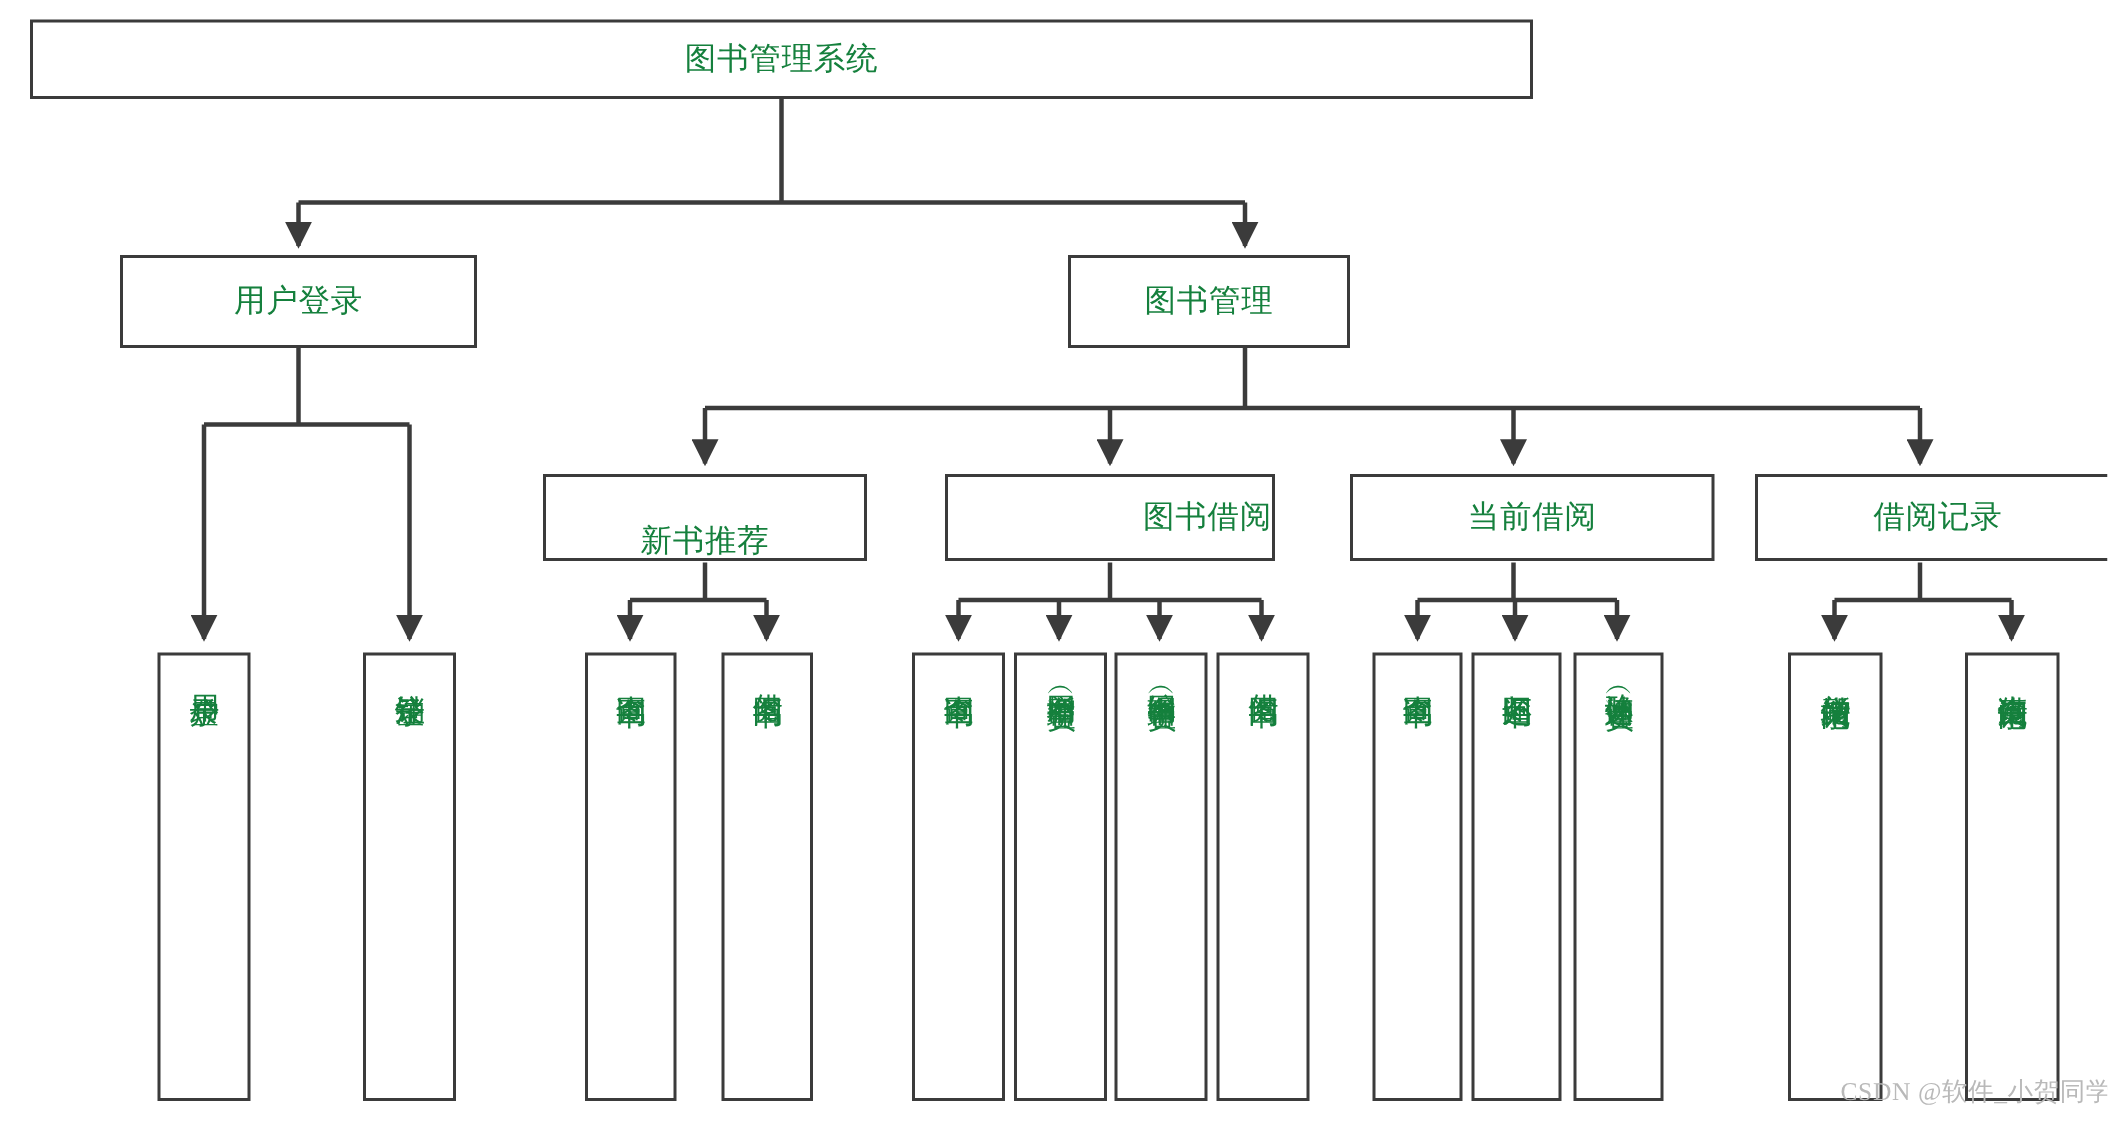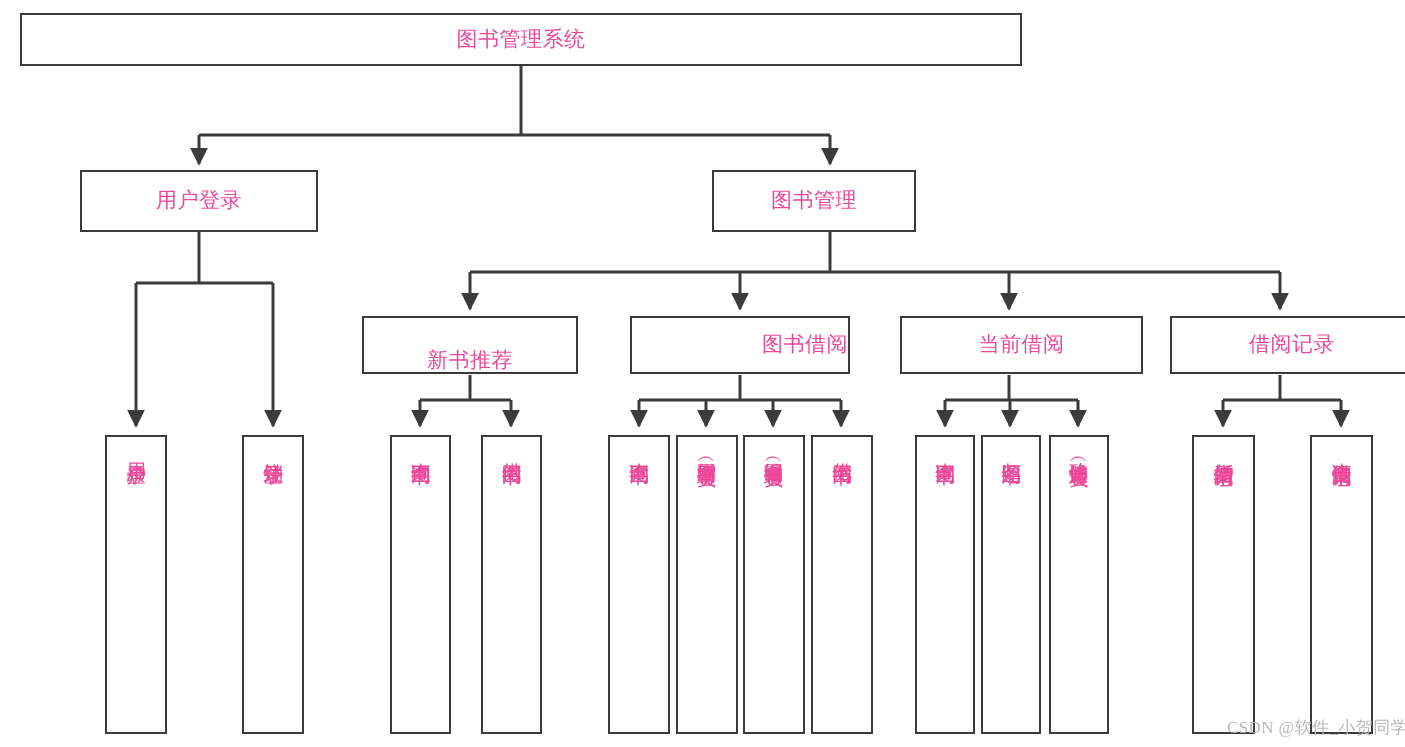--- a/index.html
+++ b/index.html
@@ -31,21 +31,21 @@
     align-items: center;
     justify-content: center;
     color: #1a1a1a;
     z-index: 2;
   }
   .node-label {
     font-size: 21px;
     line-height: 1.1;
     letter-spacing: 0.5px;
     white-space: nowrap;
-    color: #ec4899;
+    color: #15803d;
   }
   .node.leaf {
     align-items: flex-start;
     justify-content: center;
     padding-top: 10px;
   }
   .node.leaf .node-label {
     writing-mode: vertical-rl;
     text-orientation: upright;
     font-size: 20px;
@@ -126,21 +126,21 @@
     </g>
   </svg>
 
   <div class="node" style="left:20px; top:13px; width:1002px; height:53px;">
     <span class="node-label">图书管理系统</span>
   </div>
 
   <div class="node" style="left:80px; top:170px; width:238px; height:62px;">
     <span class="node-label">用户登录</span>
   </div>
-  <div class="node" style="left:712px; top:170px; width:204px; height:62px;">
+  <div class="node" style="left:712px; top:170px; width:188px; height:62px;">
     <span class="node-label">图书管理</span>
   </div>
 
   <div class="node" style="left:362px; top:316px; width:216px; height:58px;align-items:flex-end;">
     <span class="node-label">新书推荐</span>
   </div>
   <div class="node" style="left:630px; top:316px; width:220px; height:58px;justify-content:flex-end;">
     <span class="node-label">图书借阅</span>
   </div>
   <div class="node" style="left:900px; top:316px; width:243px; height:58px;">

